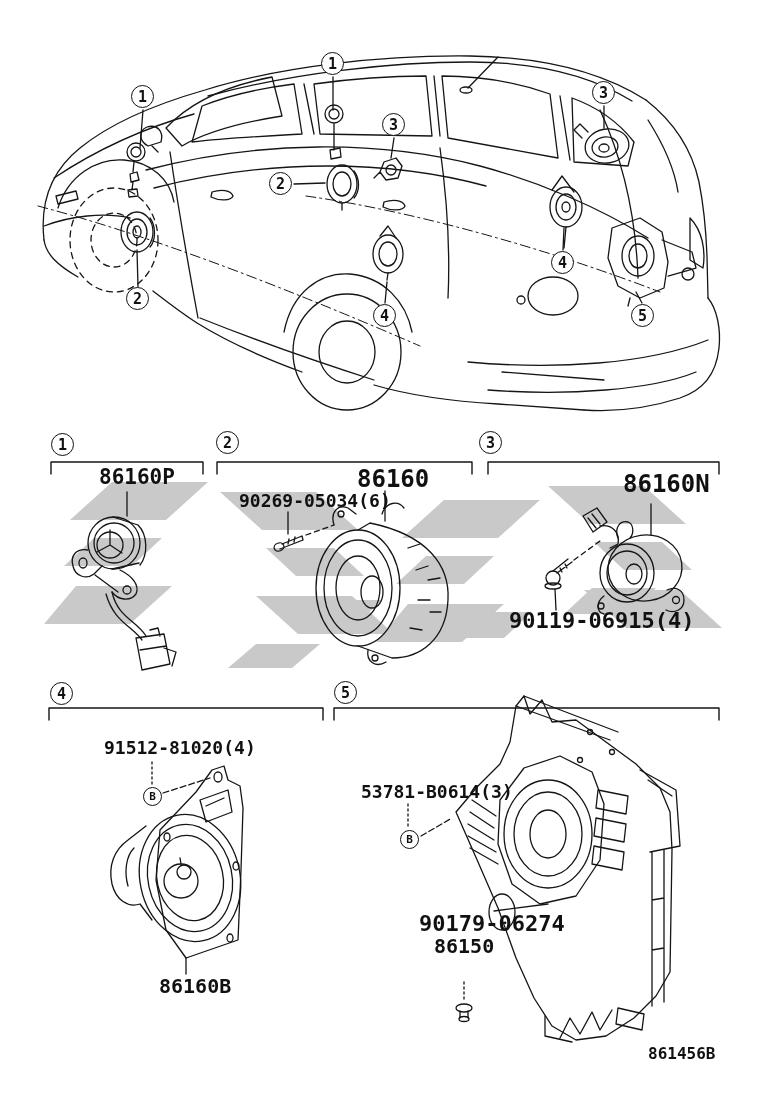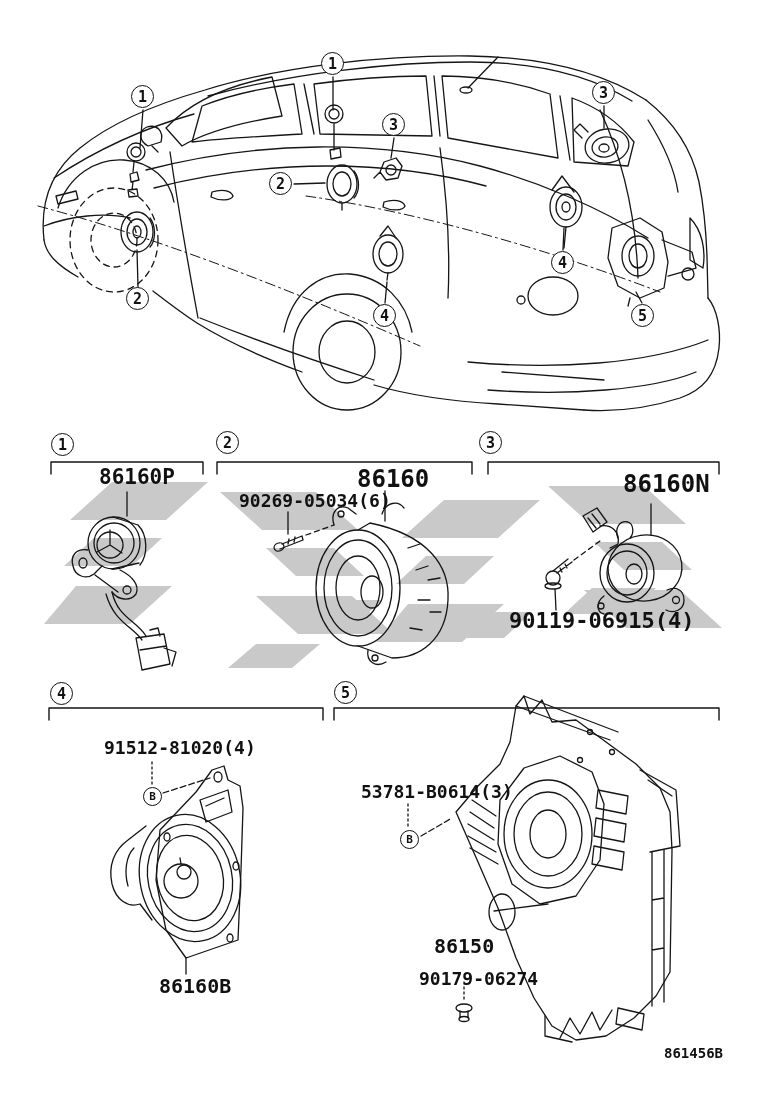--- a/index.html
+++ b/index.html
@@ -299,20 +299,20 @@
 
 <div class="pn" style="left:99px;top:467px;font-size:21px">86160P</div>
 <div class="pn" style="left:239px;top:492px;font-size:18px">90269-05034(6)</div>
 <div class="pn" style="left:357px;top:467px;font-size:24px">86160</div>
 <div class="pn" style="left:623px;top:472px;font-size:24px">86160N</div>
 <div class="pn" style="left:509px;top:610px;font-size:22px">90119-06915(4)</div>
 <div class="pn" style="left:104px;top:739px;font-size:18px">91512-81020(4)</div>
 <div class="pn" style="left:159px;top:976px;font-size:20px">86160B</div>
 <div class="pn" style="left:361px;top:783px;font-size:18px">53781-B0614(3)</div>
 <div class="pn" style="left:434px;top:936px;font-size:20px">86150</div>
-<div class="pn" style="left:419px;top:970px;font-size:18px">90179-06274</div>
+<div class="pn" style="left:419px;top:913px;font-size:22px">90179-06274</div>
 
 <div class="mk" style="left:143px;top:787px">B</div>
 <div class="mk" style="left:400px;top:830px">B</div>
 
-<div class="pn fig" style="left:664px;top:1046px;font-size:14px">861456B</div>
+<div class="pn fig" style="left:648px;top:1046px;font-size:16px">861456B</div>
 
 </div>
 
 </body></html>

